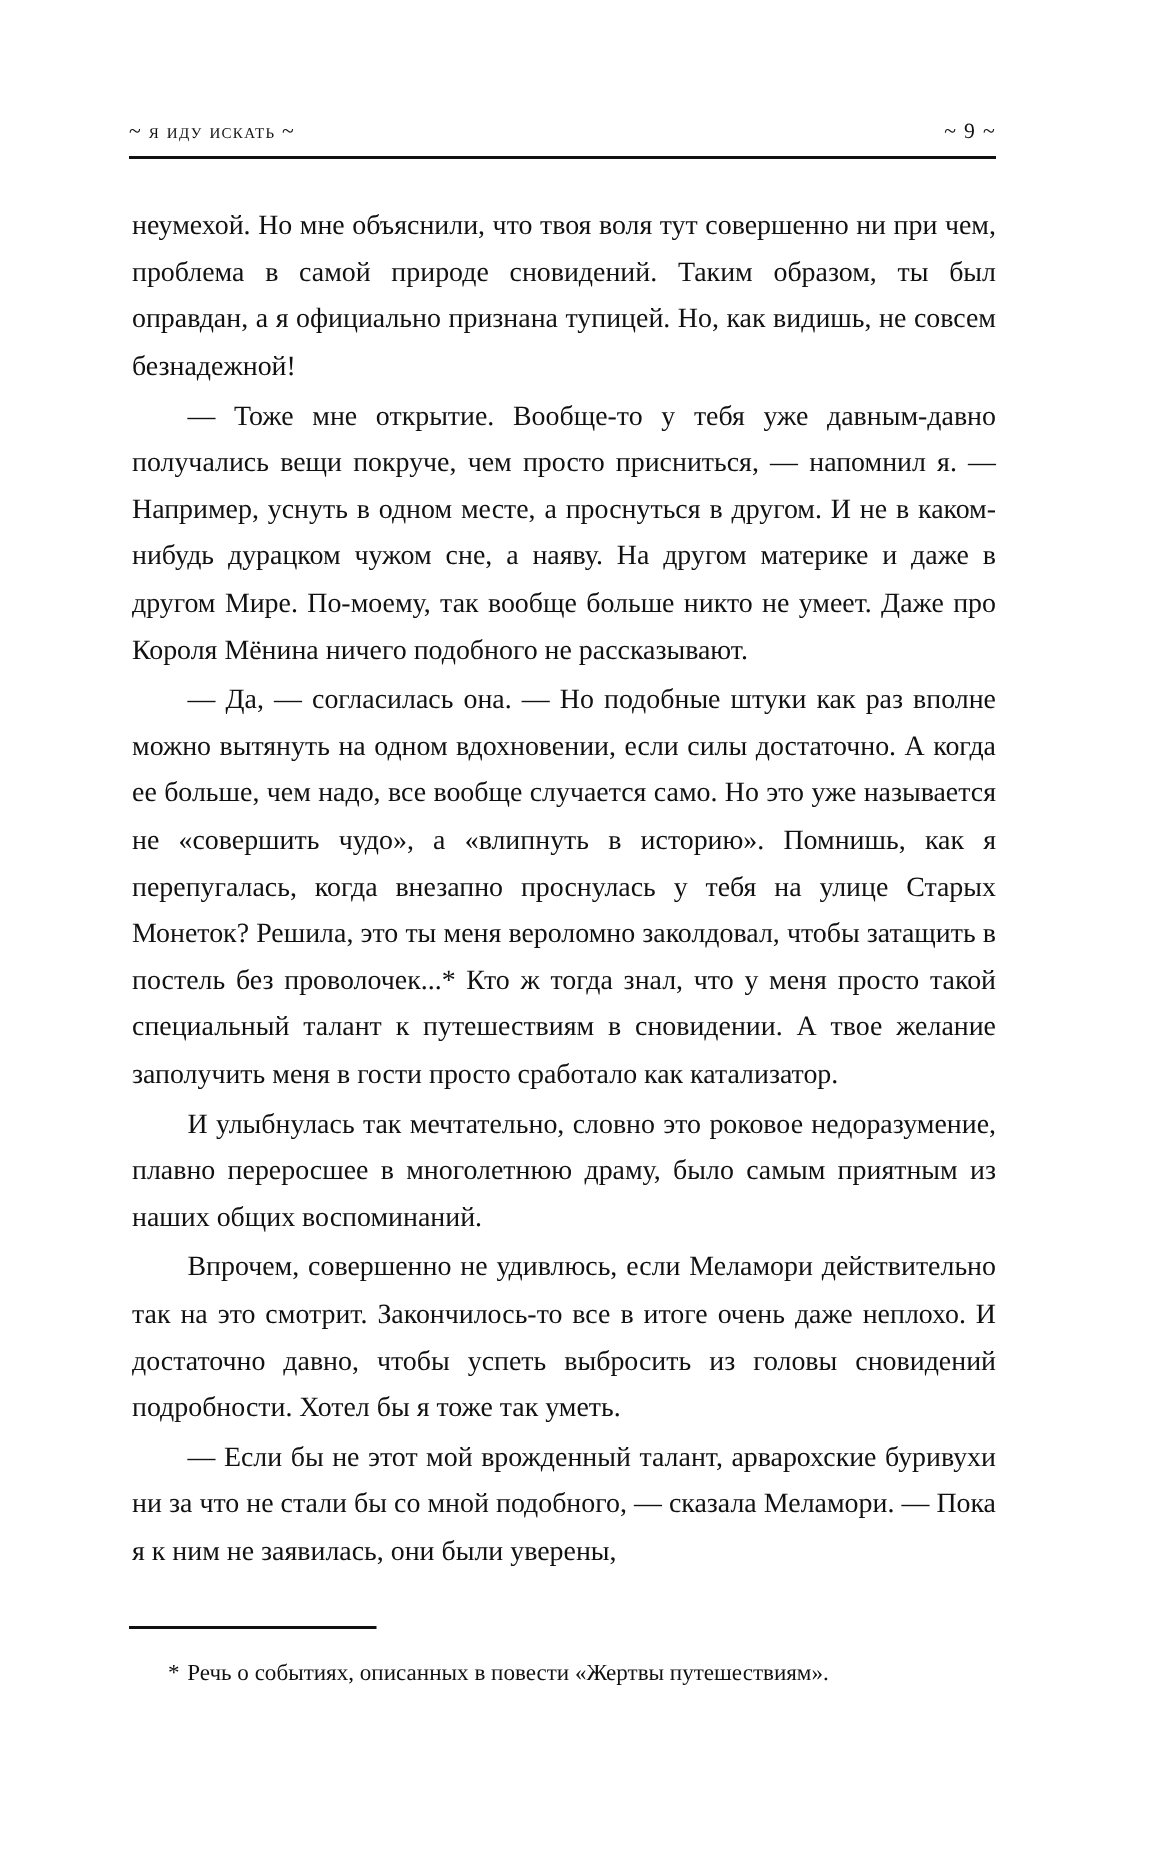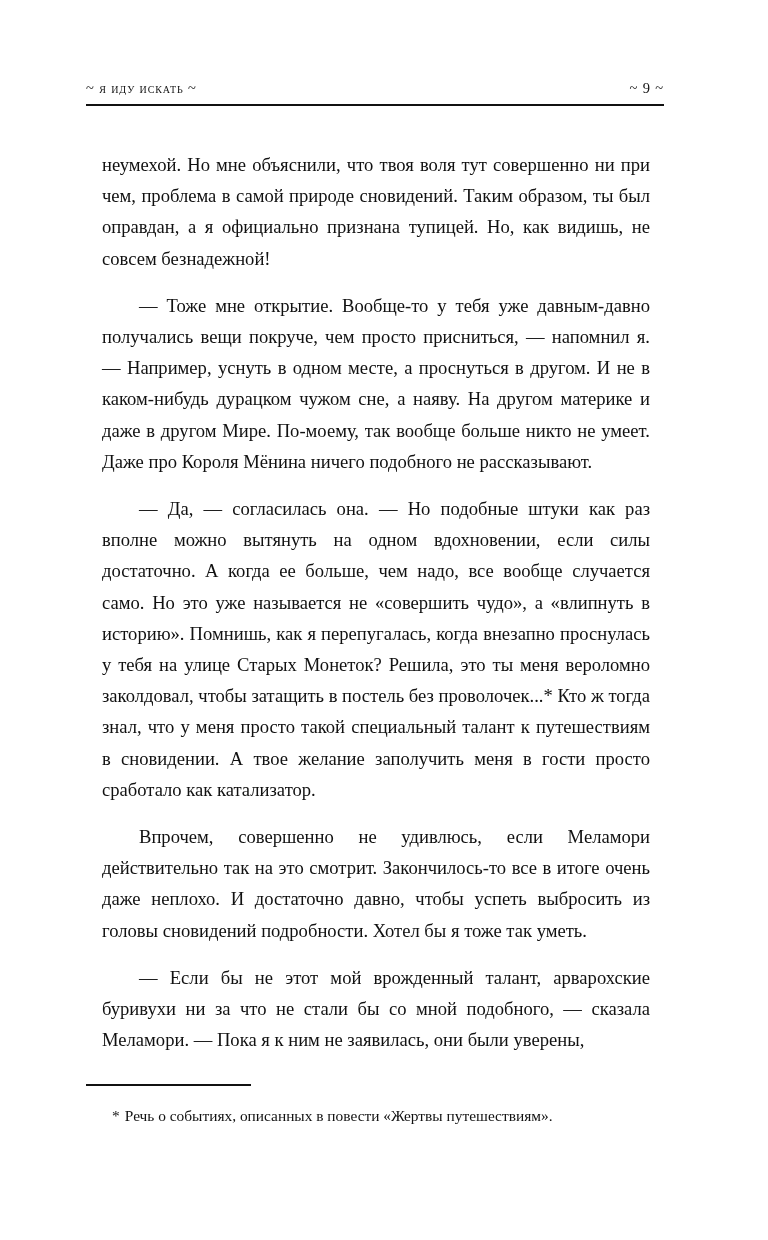--- a/index.html
+++ b/index.html
@@ -61,21 +61,21 @@
     top: 133px;
     width: 580px;
     font-size: 18.6px;
     line-height: 31.2px;
     text-align: justify;
     text-justify: inter-word;
     color: #111;
     hyphens: manual;
   }
   .body-text p {
-    margin: 16px;
+    margin: 2px;
     text-indent: 0;
     font-family: Liberation Serif, serif;
   }
   .body-text p.indent {
     text-indent: 37px;
   }
   .footnote-rule {
     position: absolute;
     left: 86px;
     top: 1084px;
@@ -105,20 +105,21 @@
   <div class="header">
     <div class="header-left">~ я иду искать ~</div>
     <div class="header-right">~ 9 ~</div>
   </div>
   <div class="header-rule"></div>
 
   <div class="body-text">
     <p>неумехой. Но мне объяснили, что твоя воля тут совершенно ни при чем, проблема в самой природе сновидений. Таким образом, ты был оправдан, а я официально признана тупицей. Но, как видишь, не совсем безнадежной!</p>
     <p class="indent">— Тоже мне открытие. Вообще-то у тебя уже давным-давно получались вещи покруче, чем просто присниться, — напомнил я. — Например, уснуть в одном месте, а проснуться в другом. И не в каком-нибудь дурацком чужом сне, а наяву. На другом материке и даже в другом Мире. По-моему, так вообще больше никто не умеет. Даже про Короля Мёнина ничего подобного не рассказывают.</p>
     <p class="indent">— Да, — согласилась она. — Но подобные штуки как раз вполне можно вытянуть на одном вдохновении, если силы достаточно. А когда ее больше, чем надо, все вообще случается само. Но это уже называется не «совершить чудо», а «влипнуть в историю». Помнишь, как я перепугалась, когда внезапно проснулась у тебя на улице Старых Монеток? Решила, это ты меня вероломно заколдовал, чтобы затащить в постель без проволочек...* Кто ж тогда знал, что у меня просто такой специальный талант к путешествиям в сновидении. А твое желание заполучить меня в гости просто сработало как катализатор.</p>
+    <p class="indent">И улыбнулась так мечтательно, словно это роковое недоразумение, плавно переросшее в многолетнюю драму, было самым приятным из наших общих воспоминаний.</p>
     <p class="indent">Впрочем, совершенно не удивлюсь, если Меламори действительно так на это смотрит. Закончилось-то все в итоге очень даже неплохо. И достаточно давно, чтобы успеть выбросить из головы сновидений подробности. Хотел бы я тоже так уметь.</p>
     <p class="indent">— Если бы не этот мой врожденный талант, арварохские буривухи ни за что не стали бы со мной подобного, — сказала Меламори. — Пока я к ним не заявилась, они были уверены,</p>
   </div>
 
   <div class="footnote-rule"></div>
   <div class="footnote">
     <span class="star">*</span>
     <span>Речь о событиях, описанных в повести «Жертвы путешествиям».</span>
   </div>
 

